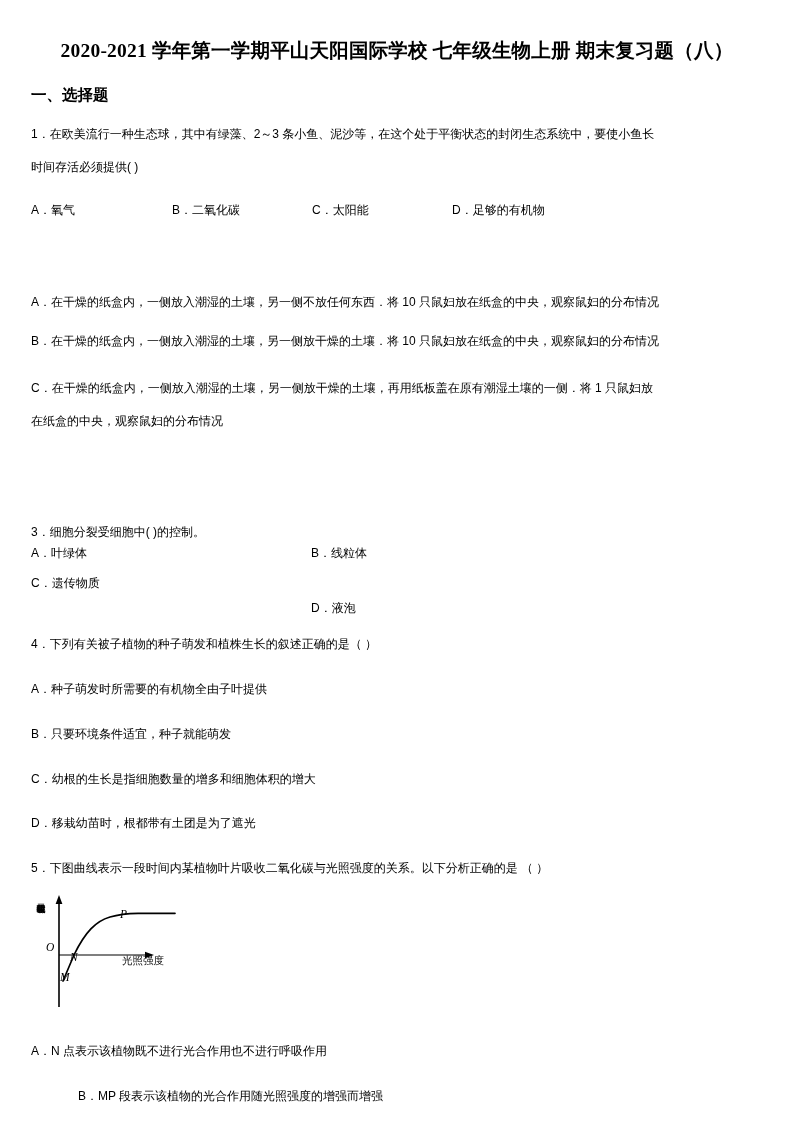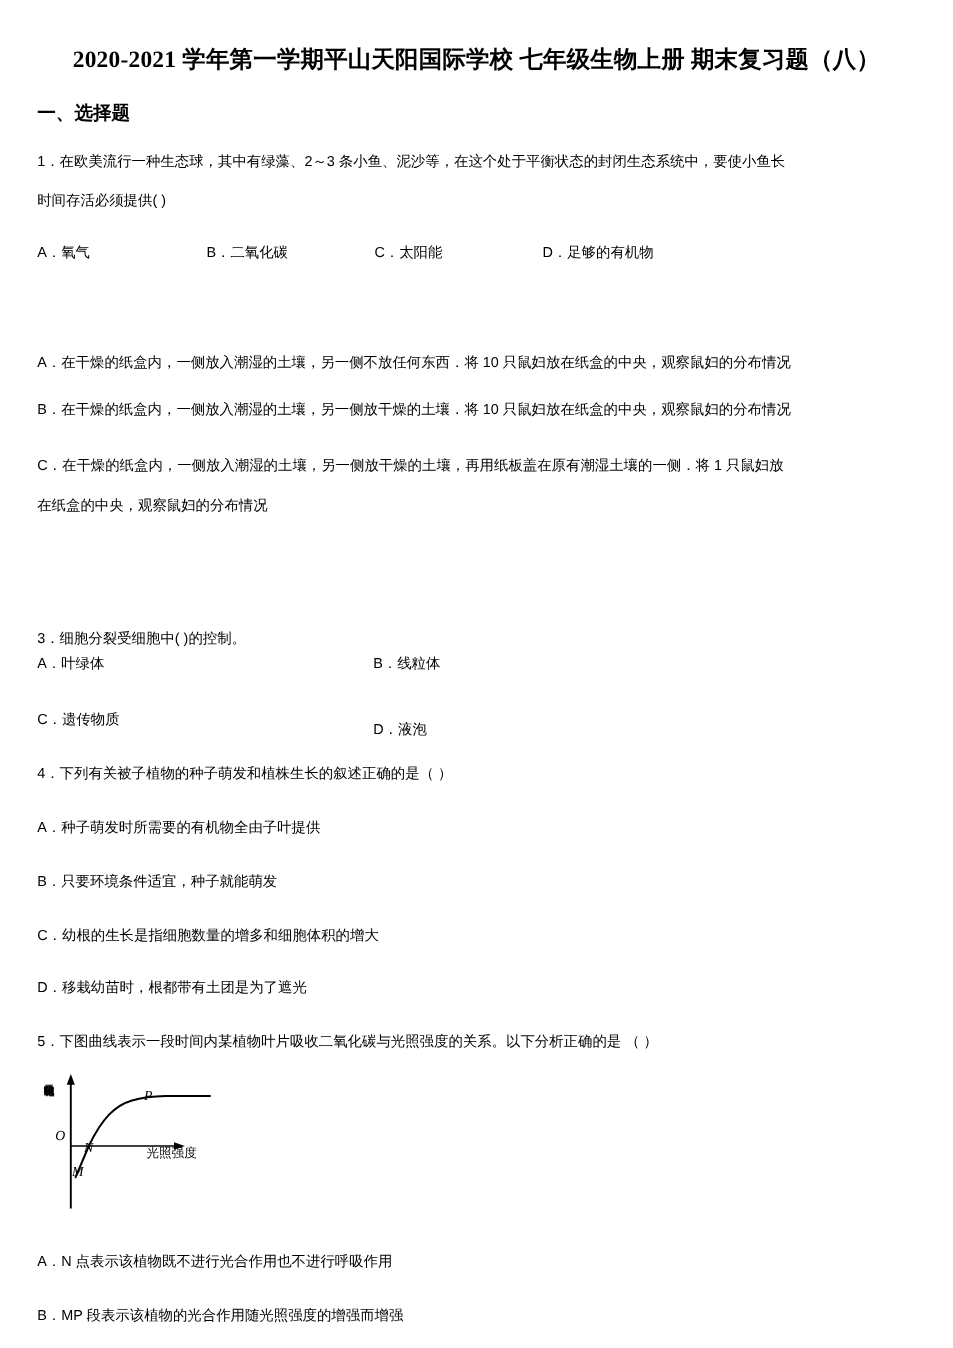--- a/index.html
+++ b/index.html
@@ -133,21 +133,21 @@
 
   <div class="ln opt-a" style="top:292px;">A．在干燥的纸盒内，一侧放入潮湿的土壤，另一侧不放任何东西．将 10 只鼠妇放在纸盒的中央，观察鼠妇的分布情况</div>
   <div class="ln opt-a" style="top:331px;">B．在干燥的纸盒内，一侧放入潮湿的土壤，另一侧放干燥的土壤．将 10 只鼠妇放在纸盒的中央，观察鼠妇的分布情况</div>
   <div class="ln opt-a" style="top:378px;">C．在干燥的纸盒内，一侧放入潮湿的土壤，另一侧放干燥的土壤，再用纸板盖在原有潮湿土壤的一侧．将 1 只鼠妇放</div>
   <div class="ln ln-cont" style="top:411px;">在纸盒的中央，观察鼠妇的分布情况</div>
 
   <div class="ln ln-q" style="top:498px;margin-top:24px;">3．细胞分裂受细胞中(      )的控制。</div>
 
   <div class="ln opt-a" style="top:543px;">A．叶绿体</div>
   <div class="ln opt-b2" style="top:543px;">B．线粒体</div>
-  <div class="ln opt-a" style="top:589px;">C．遗传物质</div>
+  <div class="ln opt-a" style="top:573px;">C．遗传物质</div>
   <div class="ln opt-d2" style="top:598px;">D．液泡</div>
 
   <div class="ln ln-q" style="top:634px;">4．下列有关被子植物的种子萌发和植株生长的叙述正确的是（     ）</div>
 
   <div class="ln opt-a" style="top:679px;">A．种子萌发时所需要的有机物全由子叶提供</div>
   <div class="ln opt-a" style="top:724px;">B．只要环境条件适宜，种子就能萌发</div>
   <div class="ln opt-a" style="top:769px;">C．幼根的生长是指细胞数量的增多和细胞体积的增大</div>
   <div class="ln opt-a" style="top:813px;">D．移栽幼苗时，根都带有土团是为了遮光</div>
 
   <div class="ln ln-q" style="top:858px;">5．下图曲线表示一段时间内某植物叶片吸收二氧化碳与光照强度的关系。以下分析正确的是      （    ）</div>
@@ -172,15 +172,15 @@
       <g>
         <line x1="29" y1="64" x2="118" y2="64" stroke="#000" stroke-width="1.1"></line>
         <polygon points="124,64 115,60.8 115,67.2" fill="#000"></polygon>
       </g>
 
       <path d="M 33,90 L 44,64 C 55,41 66,30 80,26 C 90,23 98,22.5 108,22.3 L 145,22.3" fill="none" stroke="#000" stroke-width="1.7" stroke-linecap="round"></path>
     </svg>
   </div>
 
   <div class="ln opt-a" style="top:1041px;">A．N 点表示该植物既不进行光合作用也不进行呼吸作用</div>
-  <div class="ln opt-a" style="top:1086px;">B．MP 段表示该植物的光合作用随光照强度的增强而增强</div>
+  <div class="ln opt-a" style="top:1086px;margin-left:47px;">B．MP 段表示该植物的光合作用随光照强度的增强而增强</div>
 
 </div>
 
 </body></html>

